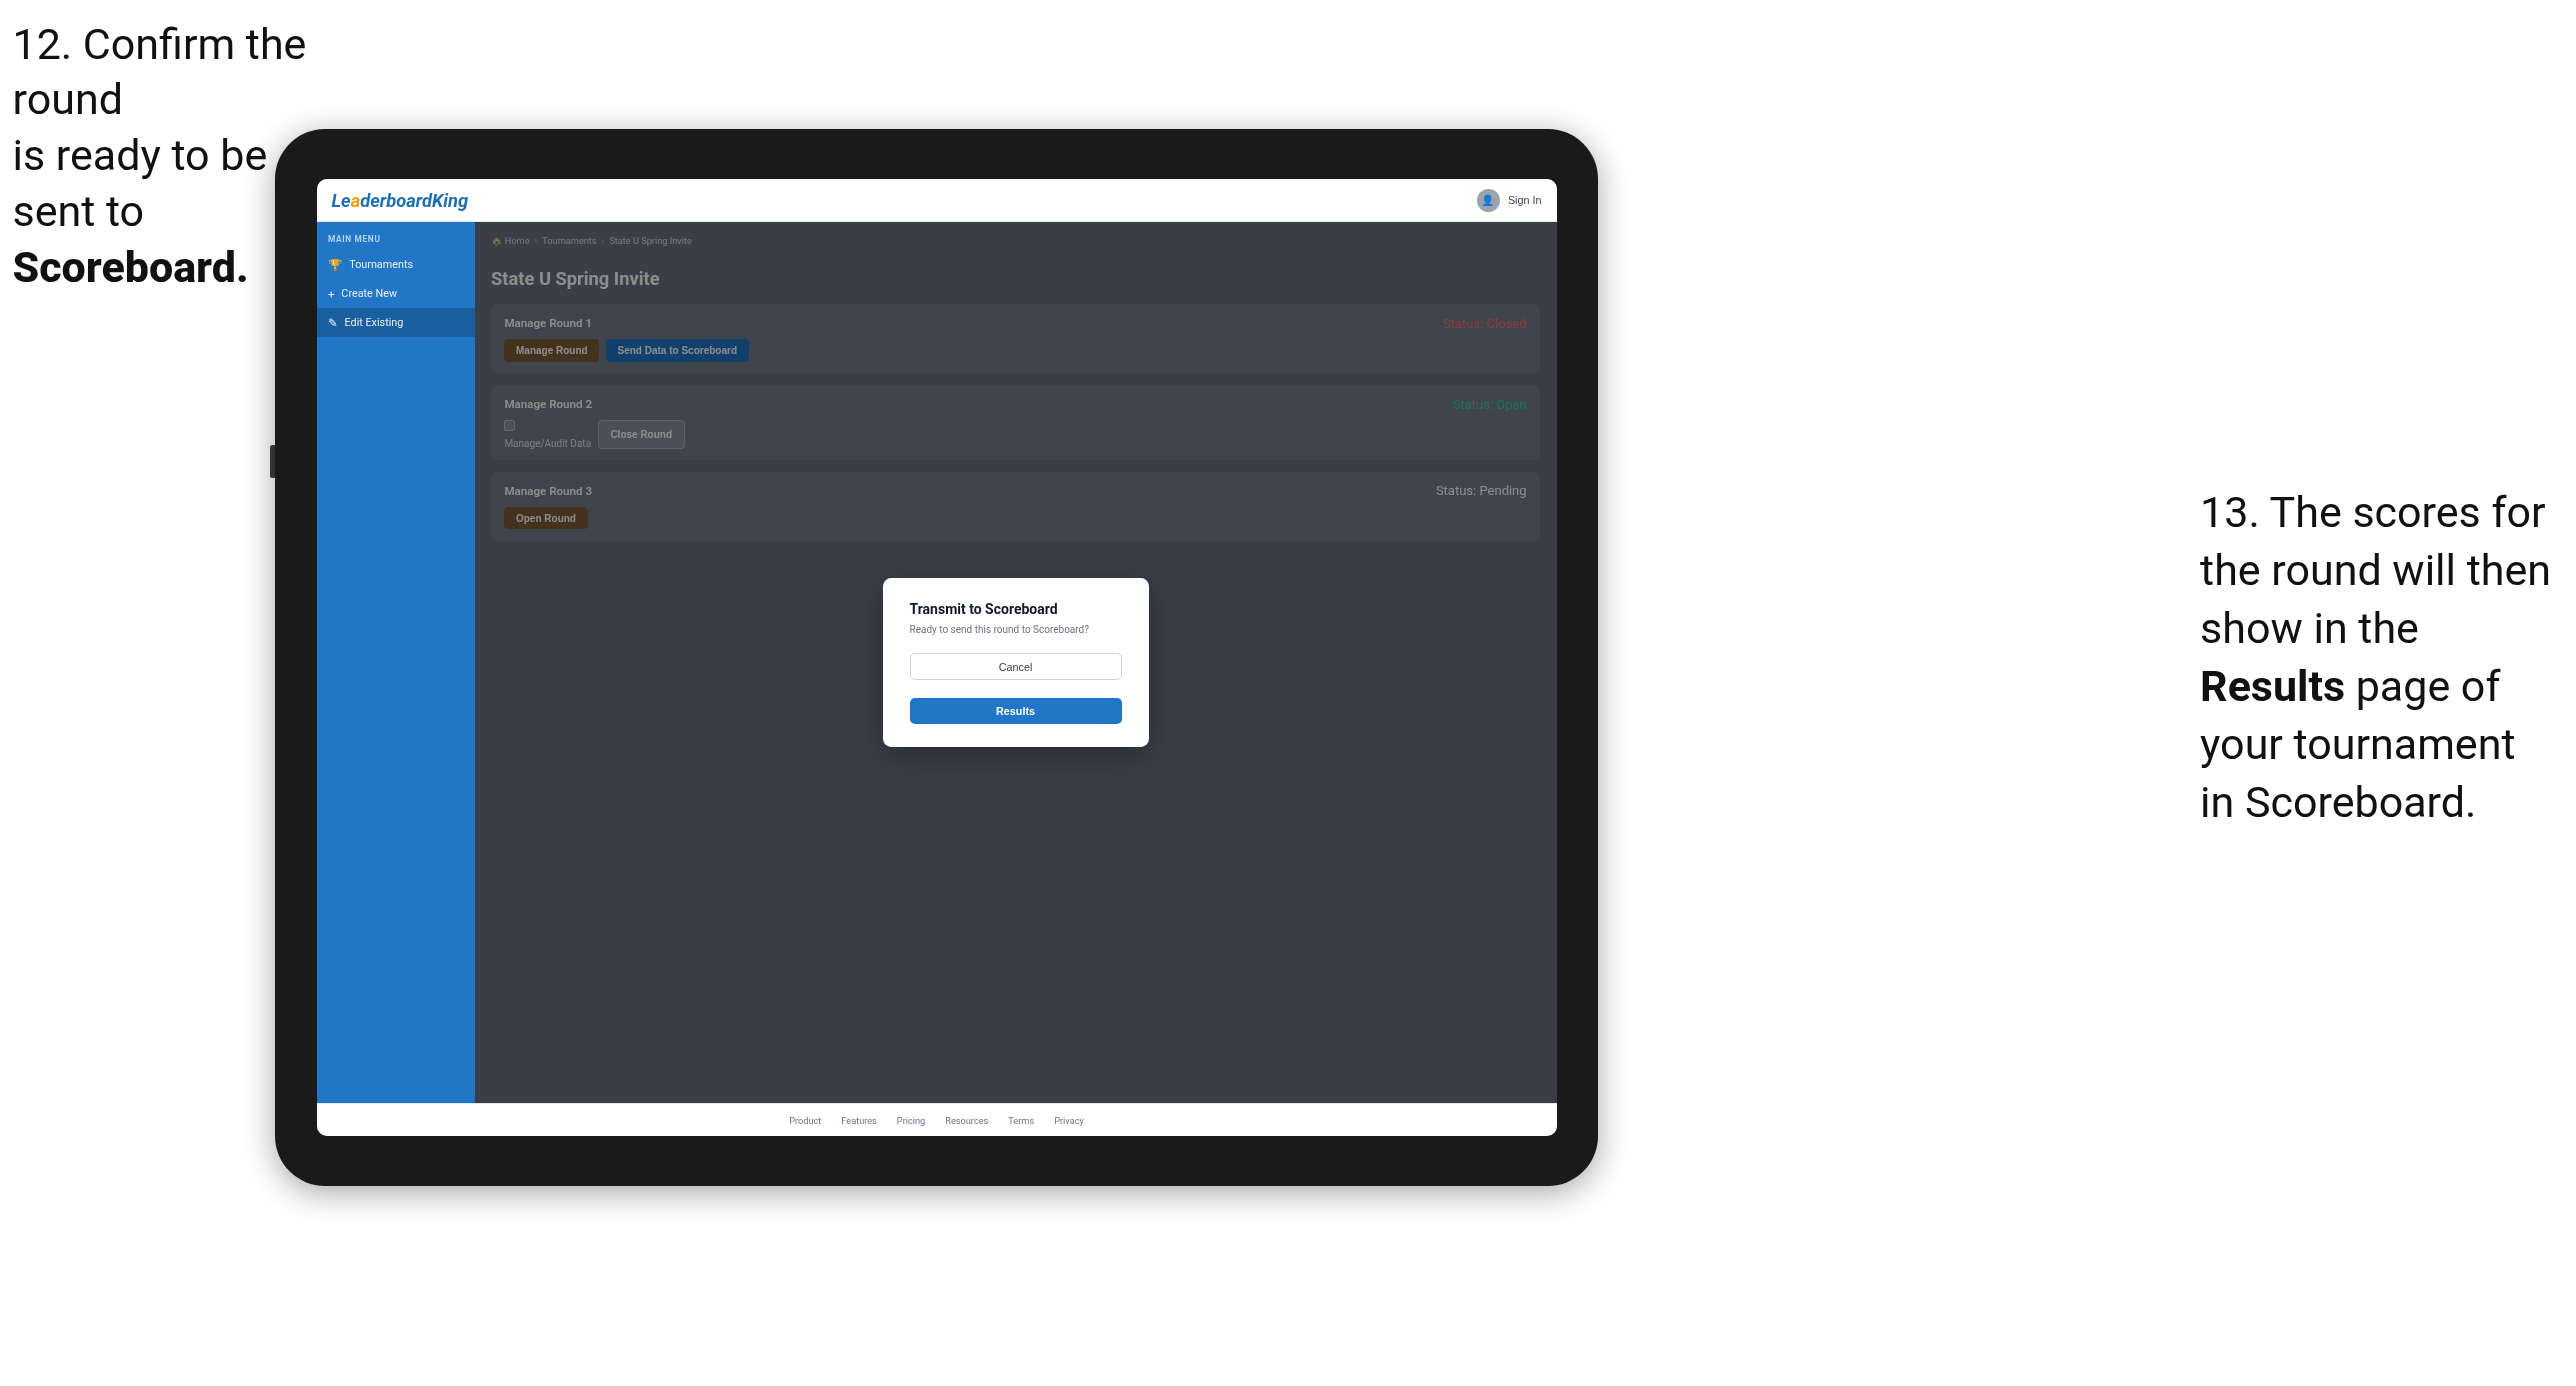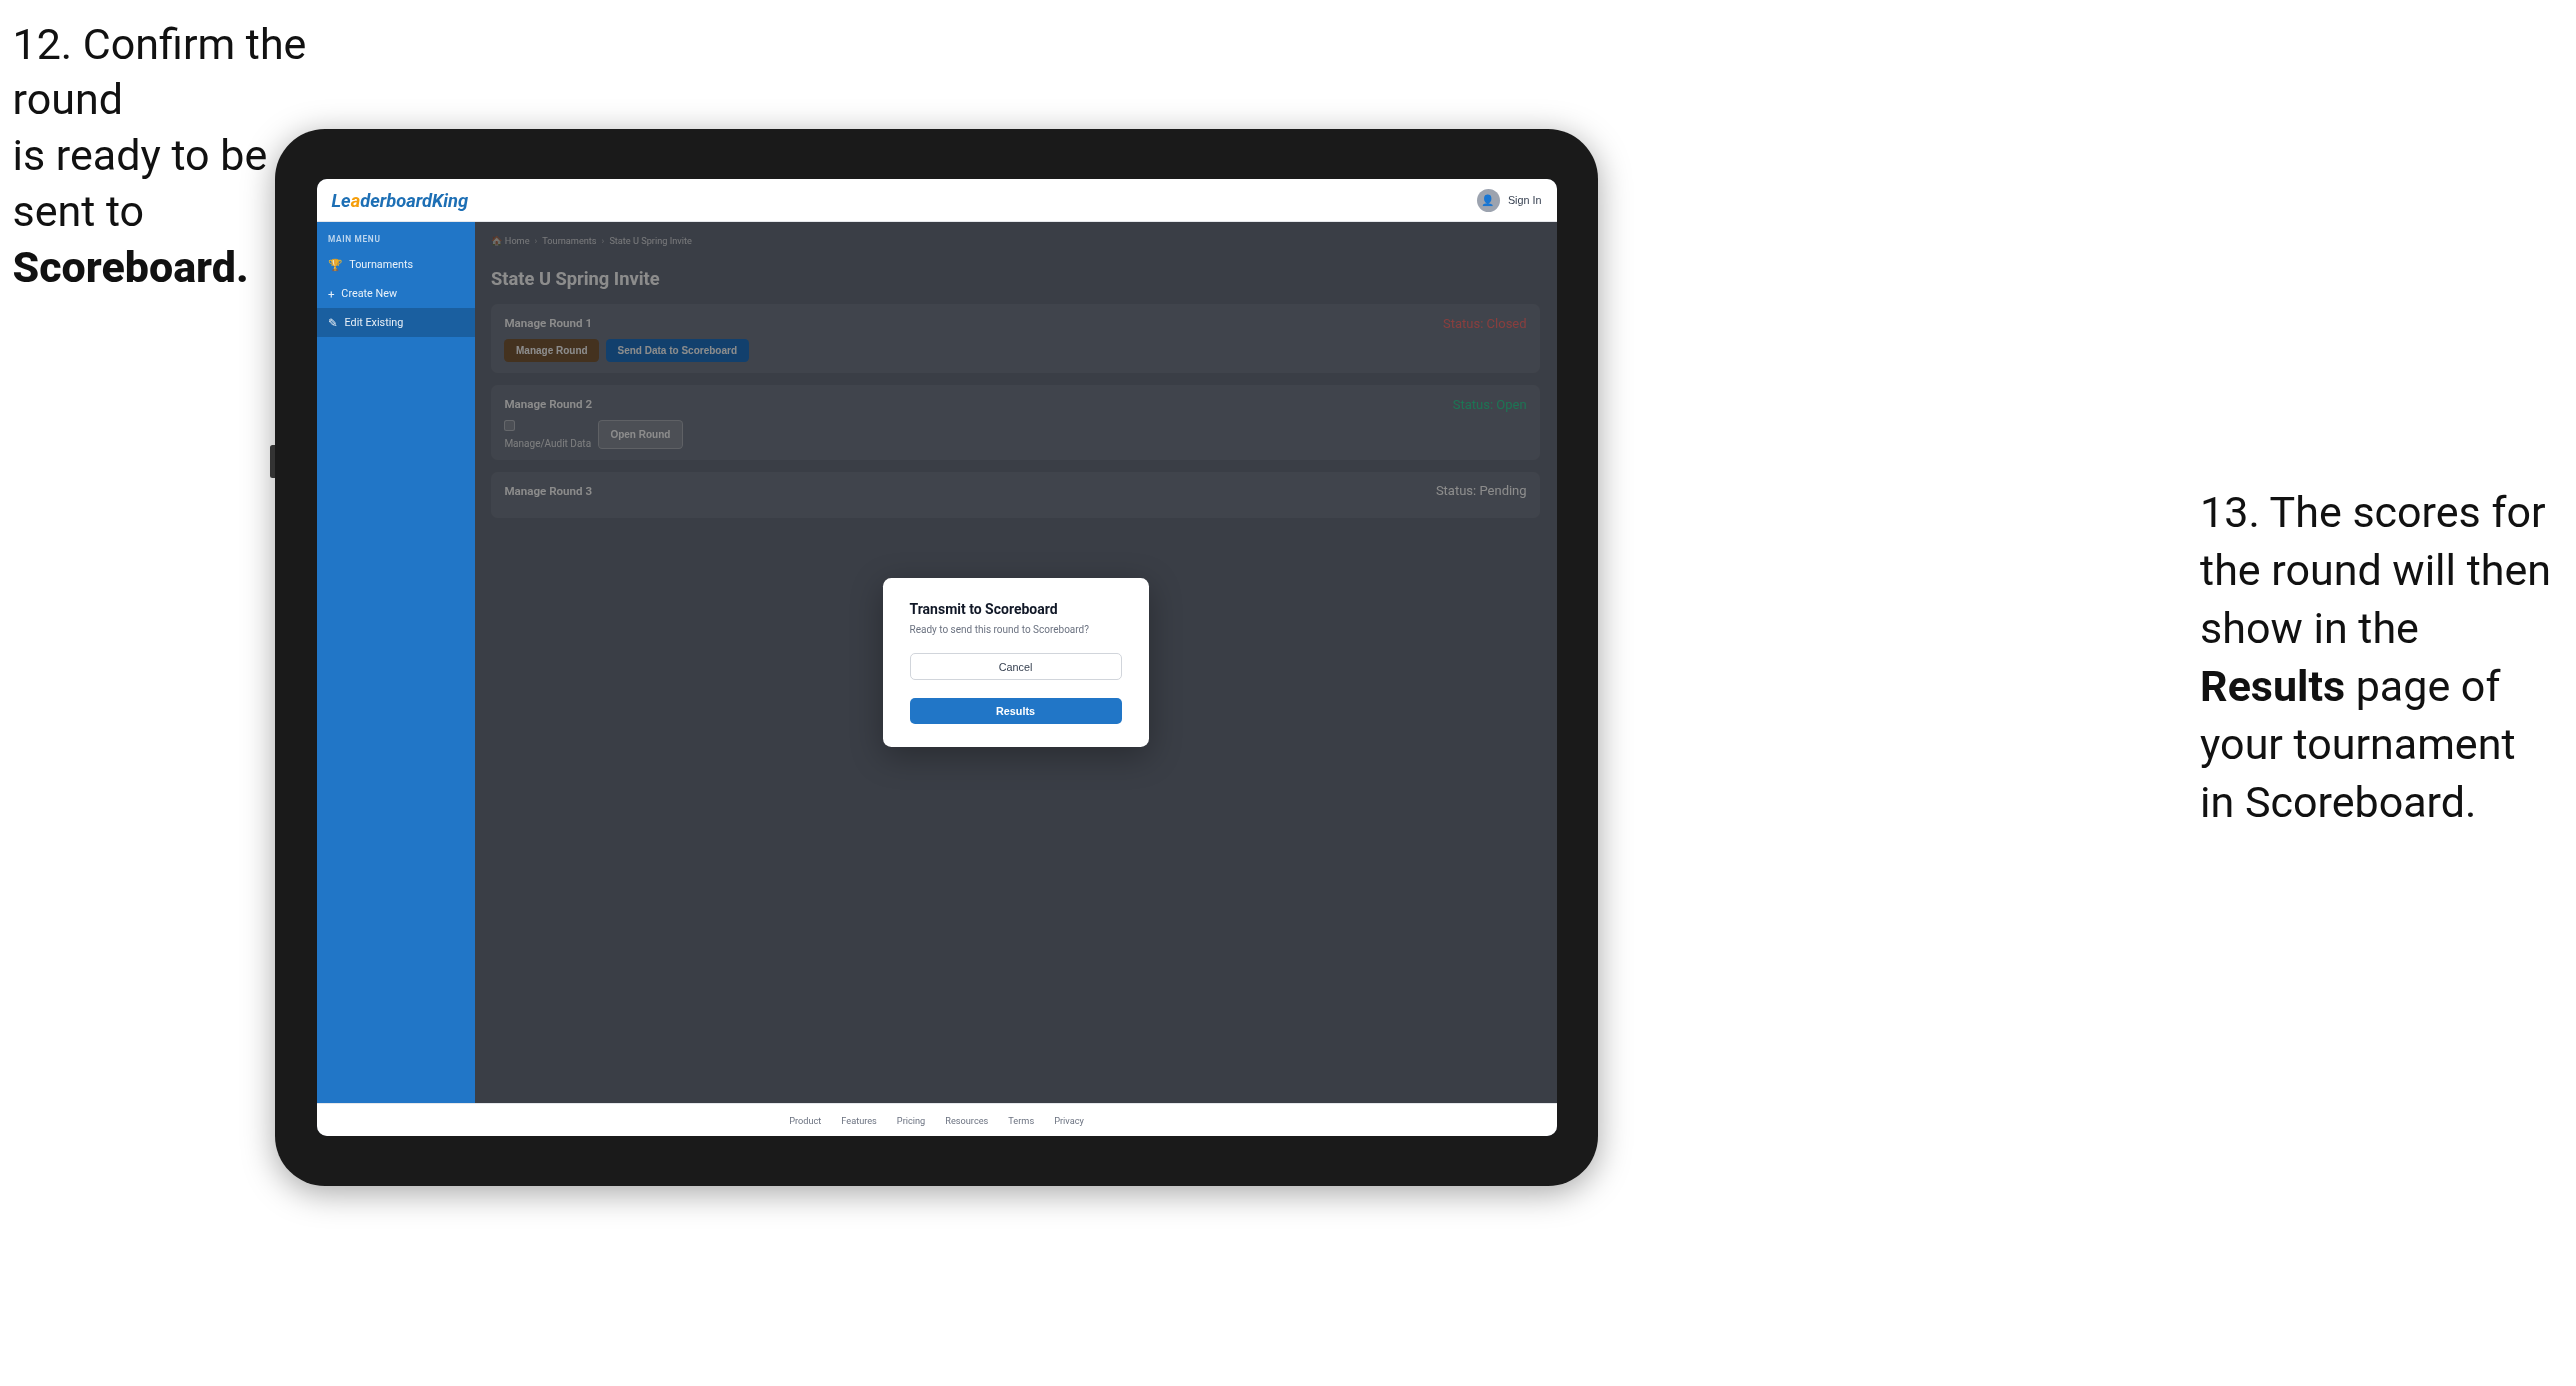--- a/index.html
+++ b/index.html
@@ -481,28 +481,31 @@
         <div class="round-section">
           <div class="round-header">
             <div class="round-title">Manage Round 2</div>
             <div class="status-badge open">Status: Open</div>
           </div>
           <div class="round-actions">
             <div class="round2-content">
               <div class="audit-checkbox"></div>
               <span class="audit-label">Manage/Audit Data</span>
             </div>
-            <button class="btn btn-light">Open Round</button>
+            <button class="btn btn-light">Close Round</button>
           </div>
         </div>
 
         <div class="round-section">
           <div class="round-header">
             <div class="round-title">Manage Round 3</div>
             <div class="status-badge pending">Status: Pending</div>
+          </div>
+          <div class="round-actions">
+            <button class="btn btn-brown">Open Round</button>
           </div>
         </div>
 
         <div class="modal-overlay">
           <div class="modal-dialog">
             <div class="modal-title">Transmit to Scoreboard</div>
             <div class="modal-subtitle">Ready to send this round to Scoreboard?</div>
             <div class="modal-actions">
               <button class="btn-cancel">Cancel</button>
               <button class="btn-confirm">Results</button>

